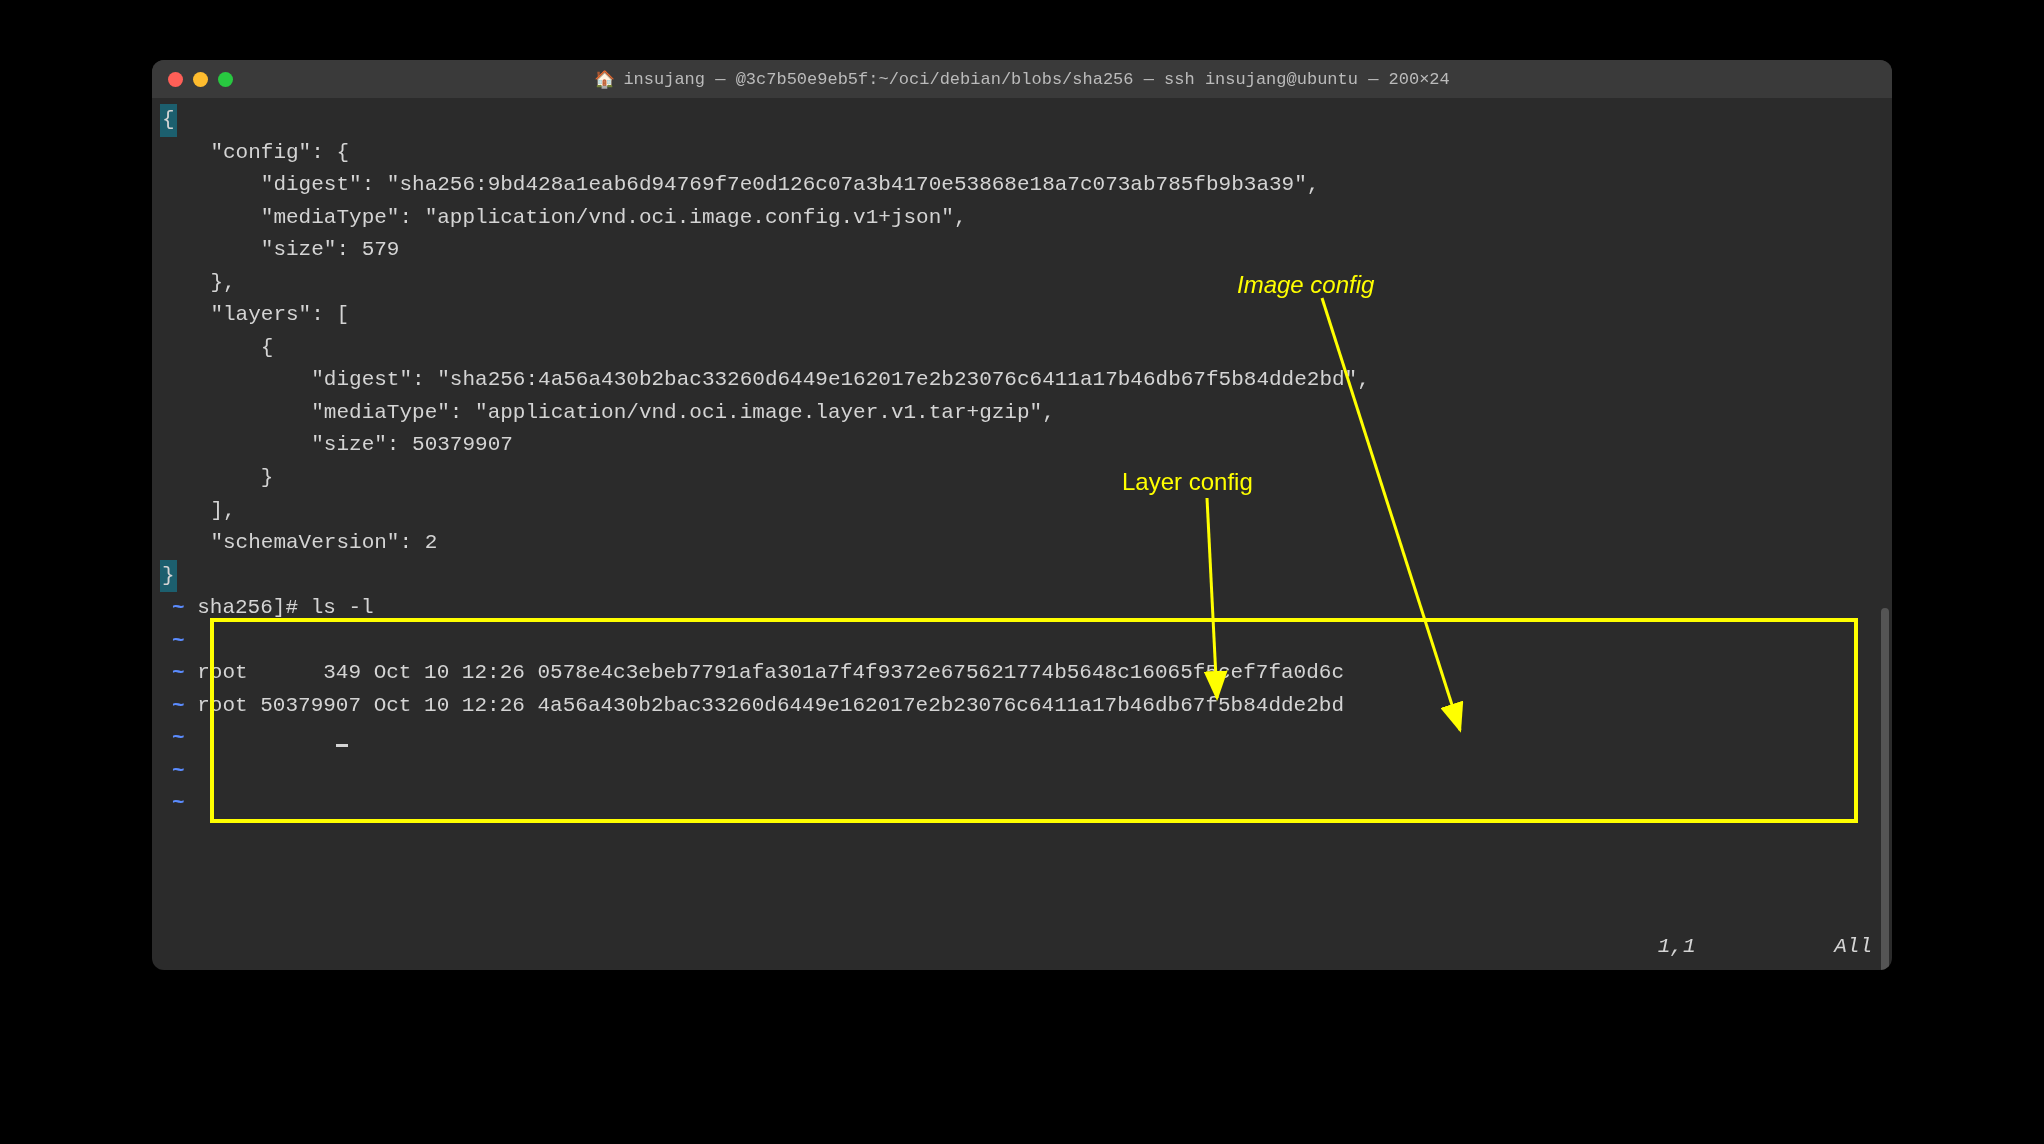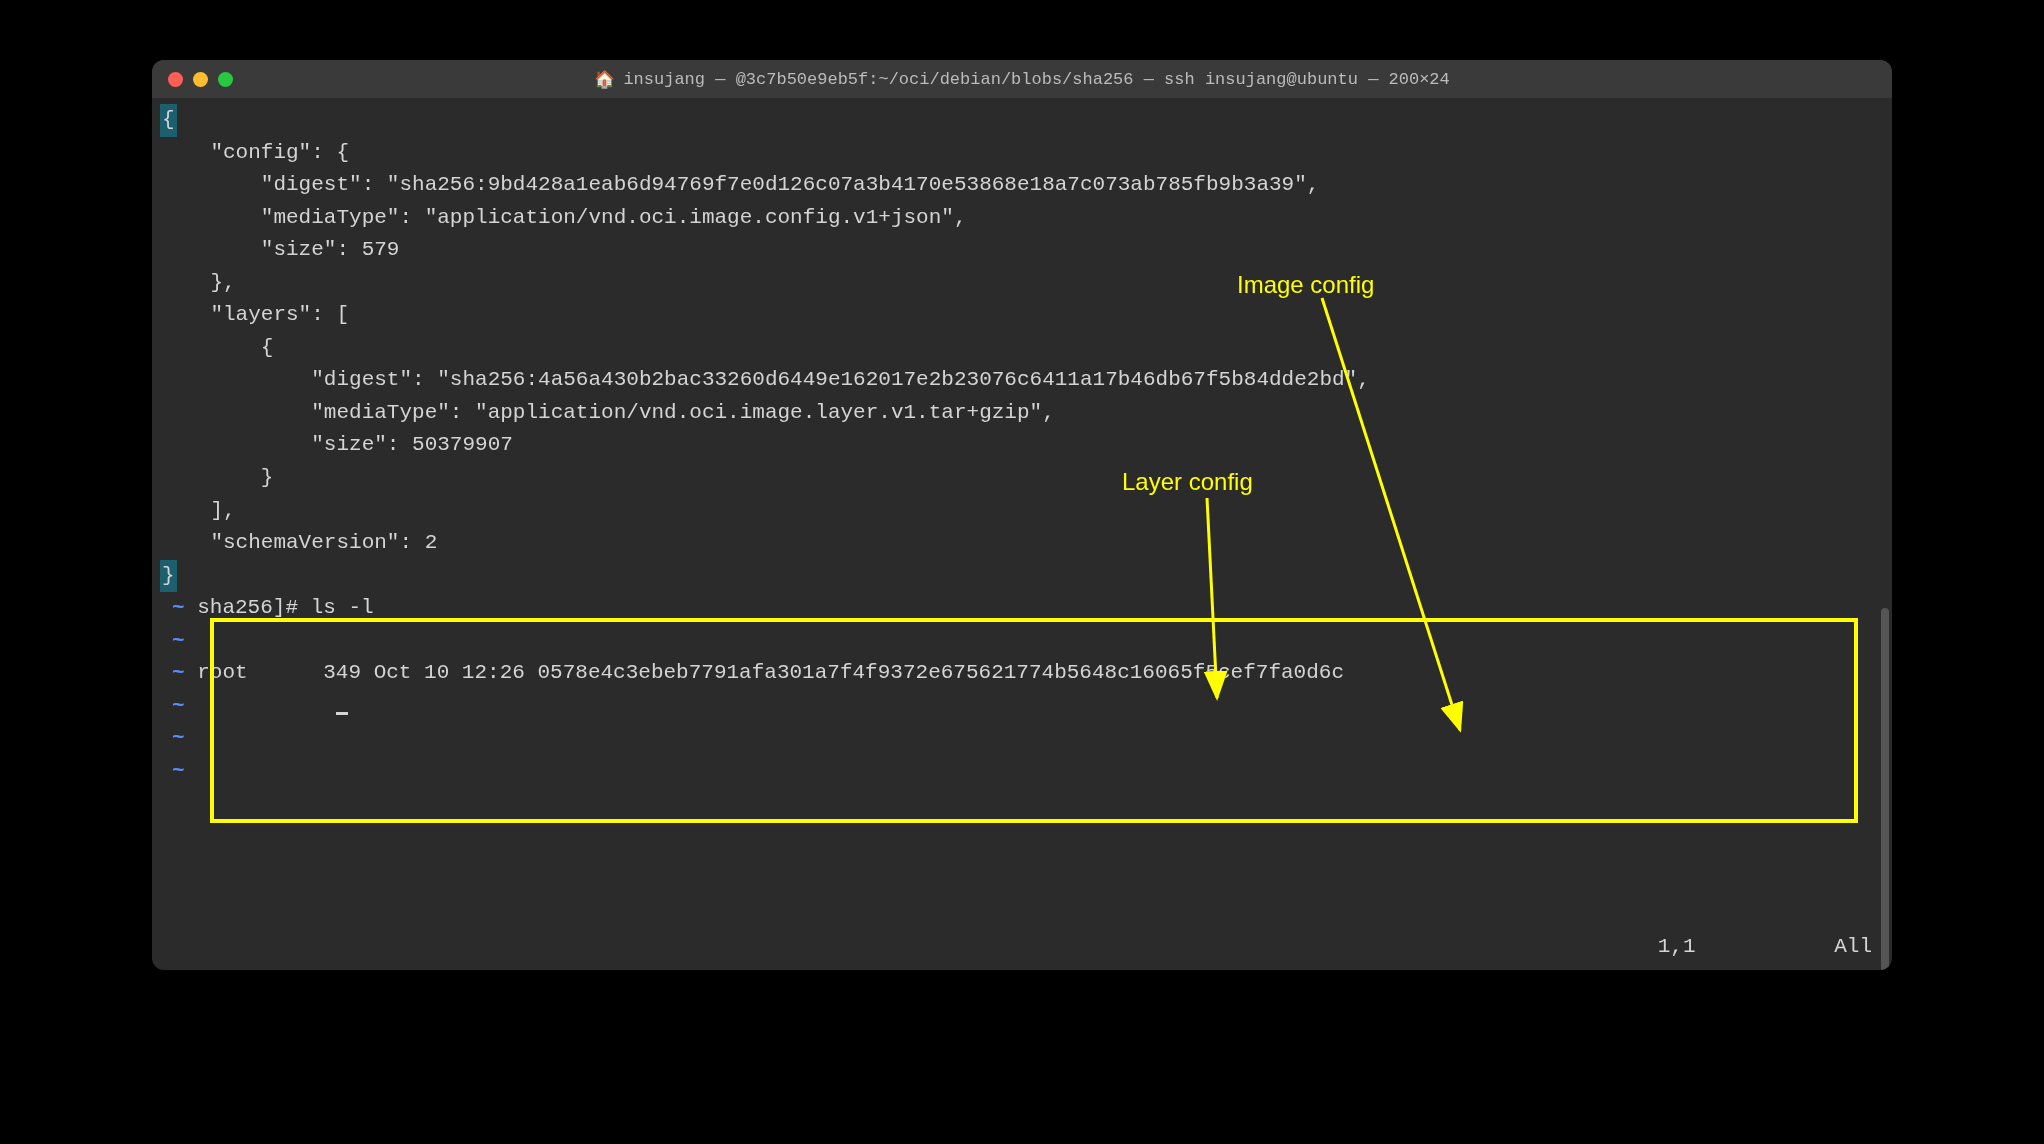--- a/index.html
+++ b/index.html
@@ -82,20 +82,21 @@
       padding-left: 20px;
       white-space: pre;
     }
     .status-line {
       position: absolute;
       bottom: 6px;
       right: 20px;
       color: #d4d4d4;
       white-space: pre;
       font-size: 21px;
+      font-style: italic;
     }
     .yellow-box {
       position: absolute;
       border: 4px solid #ffff00;
       pointer-events: none;
     }
     .annotation {
       position: absolute;
       color: #ffff00;
       font-size: 24px;
@@ -154,29 +155,30 @@
     <div class="line">            "mediaType": "application/vnd.oci.image.layer.v1.tar+gzip",</div>
     <div class="line">            "size": 50379907</div>
     <div class="line">        }</div>
     <div class="line">    ],</div>
     <div class="line">    "schemaVersion": 2</div>
     <div class="line"><span class="brace-highlight">}</span></div>
 
     <div class="tilde-line"><span class="tilde">~</span><span> sha256]# ls -l</span></div>
     <div class="tilde-line"><span class="tilde">~</span><span></span></div>
     <div class="tilde-line"><span class="tilde">~</span><span> root      349 Oct 10 12:26 0578e4c3ebeb7791afa301a7f4f9372e675621774b5648c16065f5cef7fa0d6c</span></div>
+    <div class="tilde-line"><span class="tilde">~</span><span> root 50379907 Oct 10 12:26 4a56a430b2bac33260d6449e162017e2b23076c6411a17b46db67f5b84dde2bd</span></div>
     <div class="tilde-line"><span class="tilde">~</span><span>            <span class="cursor-underline"></span></span></div>
     <div class="tilde-line"><span class="tilde">~</span></div>
     <div class="tilde-line"><span class="tilde">~</span></div>
 
     <div class="status-line"><span>1,1</span>           <span>All</span></div>
 
     <div class="yellow-box" style="left: 58px; top: 520px; width: 1648px; height: 205px;"></div>
 
-    <div class="annotation" style="left: 1085px; top: 168px;">Image config</div>
+    <div class="annotation" style="left: 1085px; top: 168px; font-style: italic;">Image config</div>
     <div class="annotation" style="left: 970px; top: 365px;">Layer config</div>
 
     <svg class="arrow-svg" style="left:0; top:0;" width="1740" height="900">
       <defs>
         <marker id="arrowhead" markerWidth="10" markerHeight="8" refX="9" refY="4" orient="auto">
           <polygon points="0 0, 10 4, 0 8" fill="#ffff00"></polygon>
         </marker>
       </defs>
       <line x1="1170" y1="200" x2="1308" y2="632" stroke="#ffff00" stroke-width="3" marker-end="url(#arrowhead)"></line>
     </svg>

